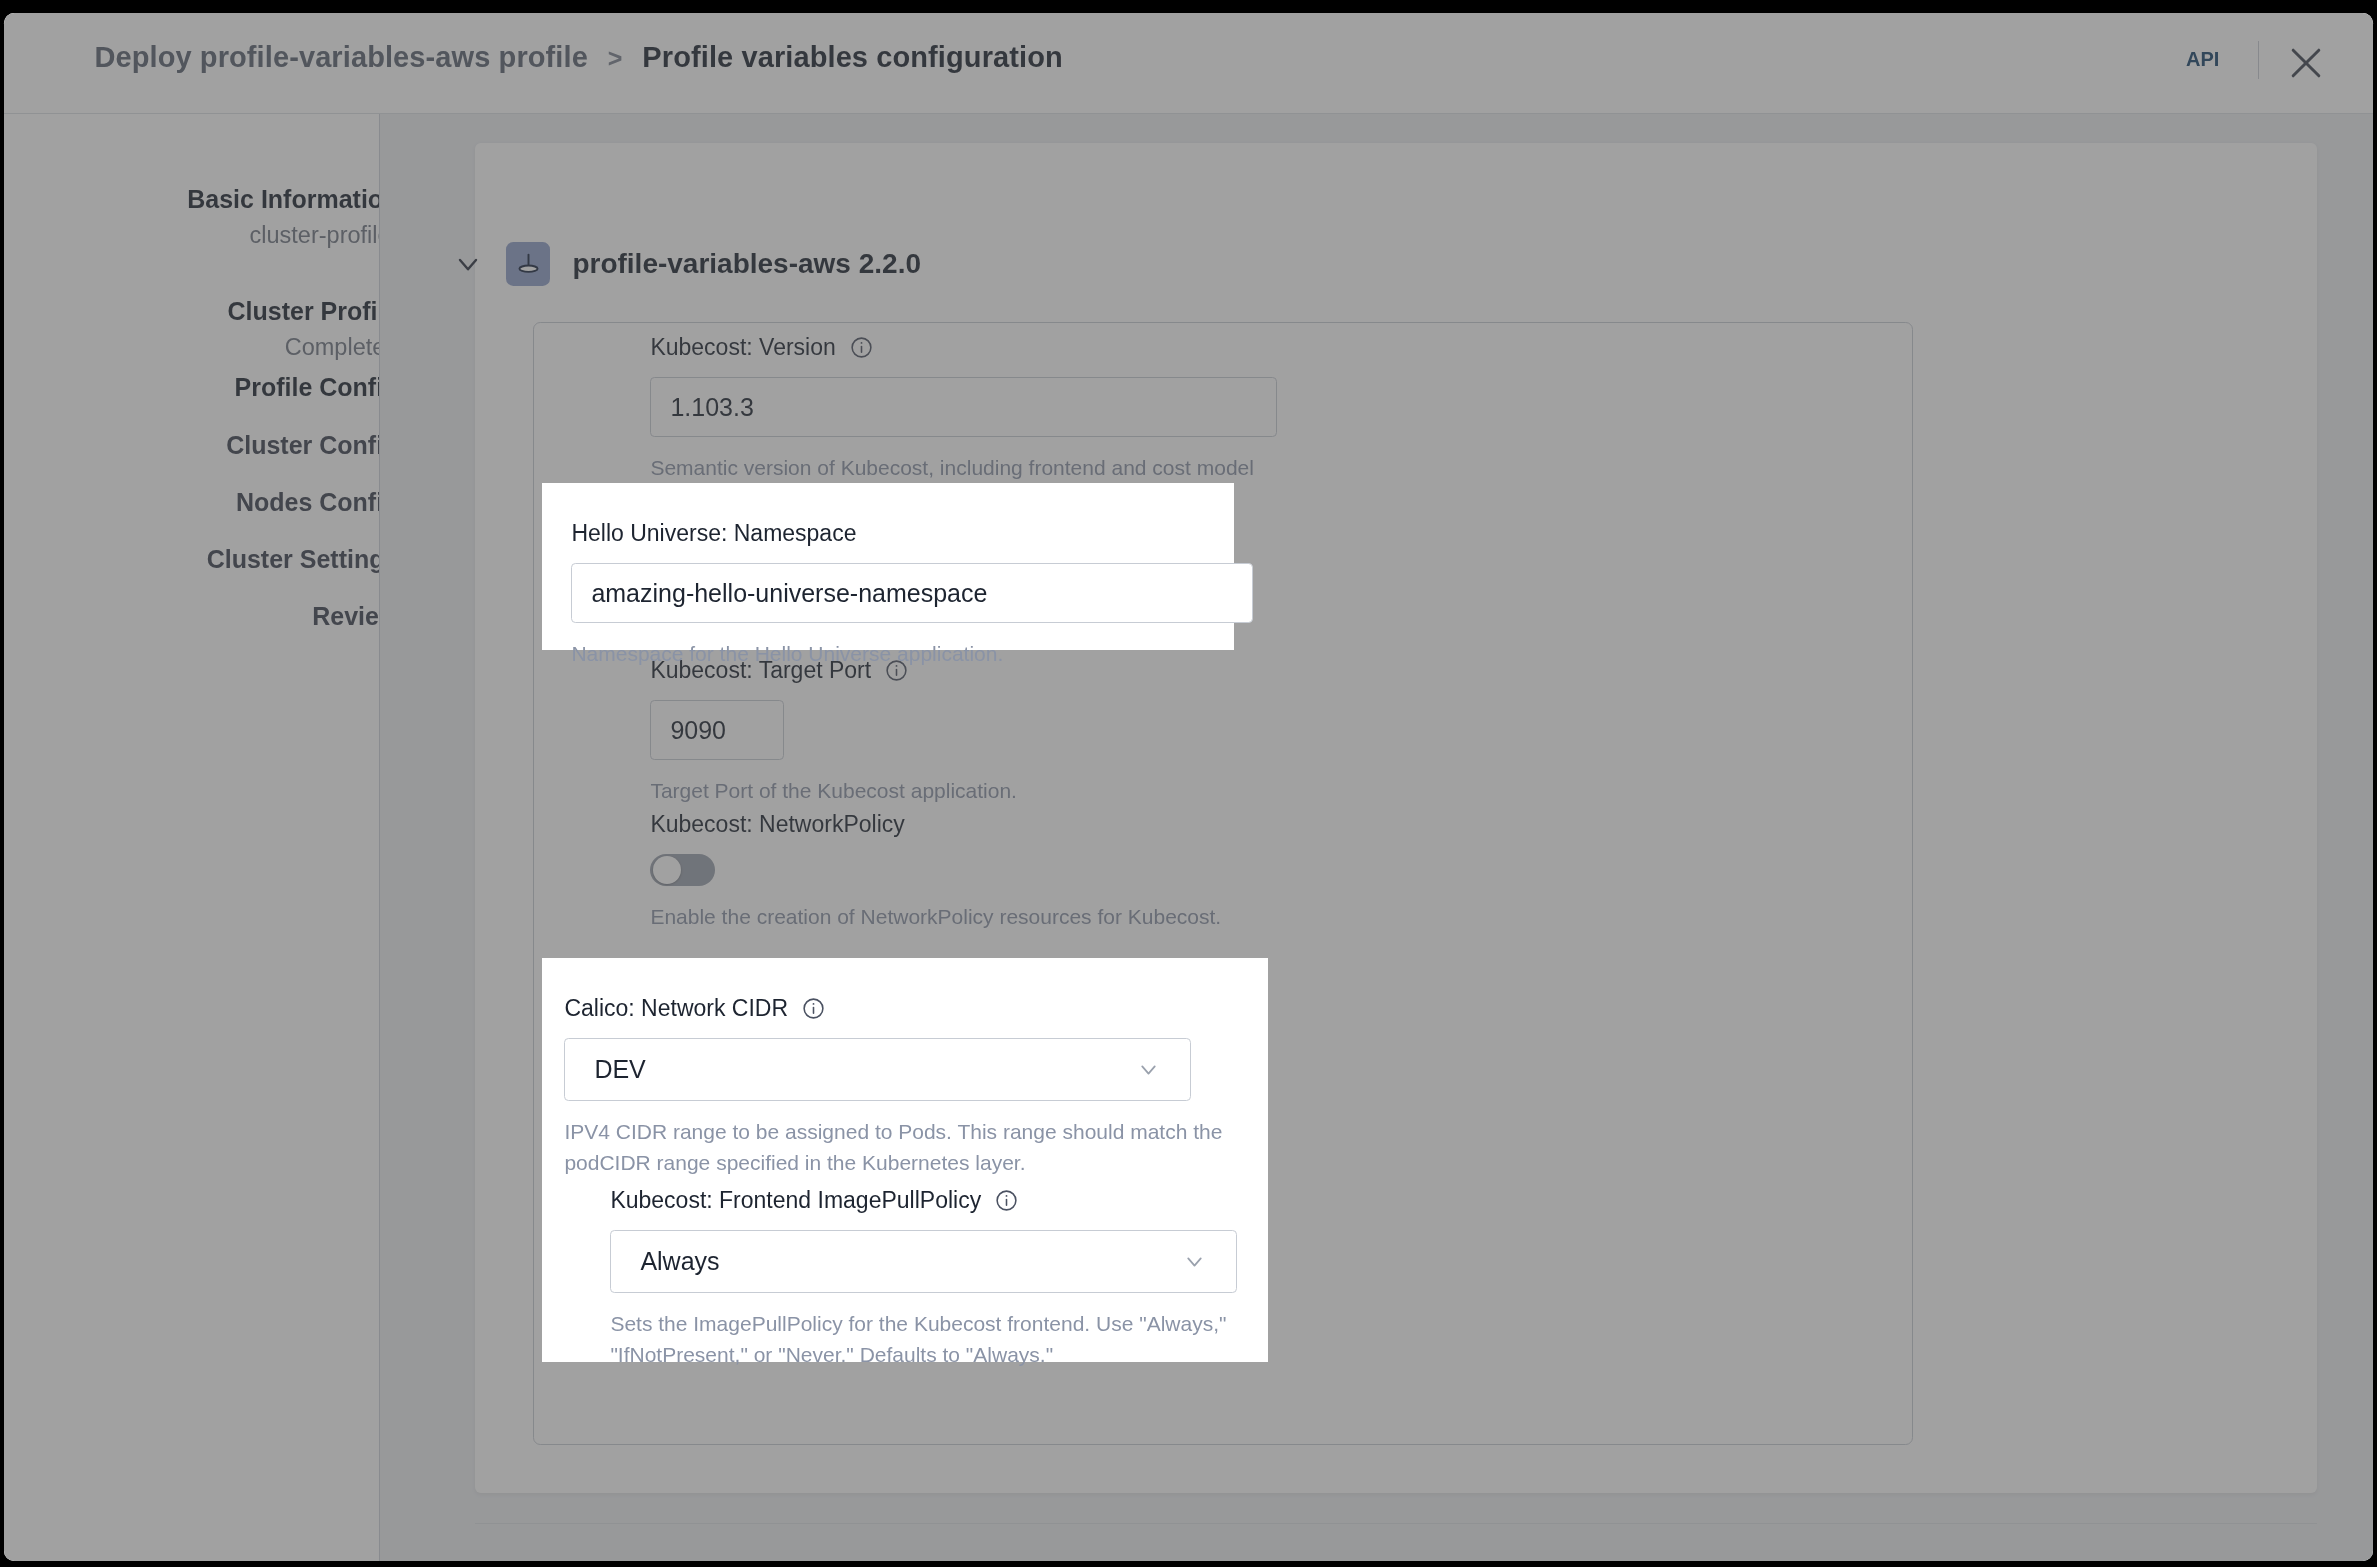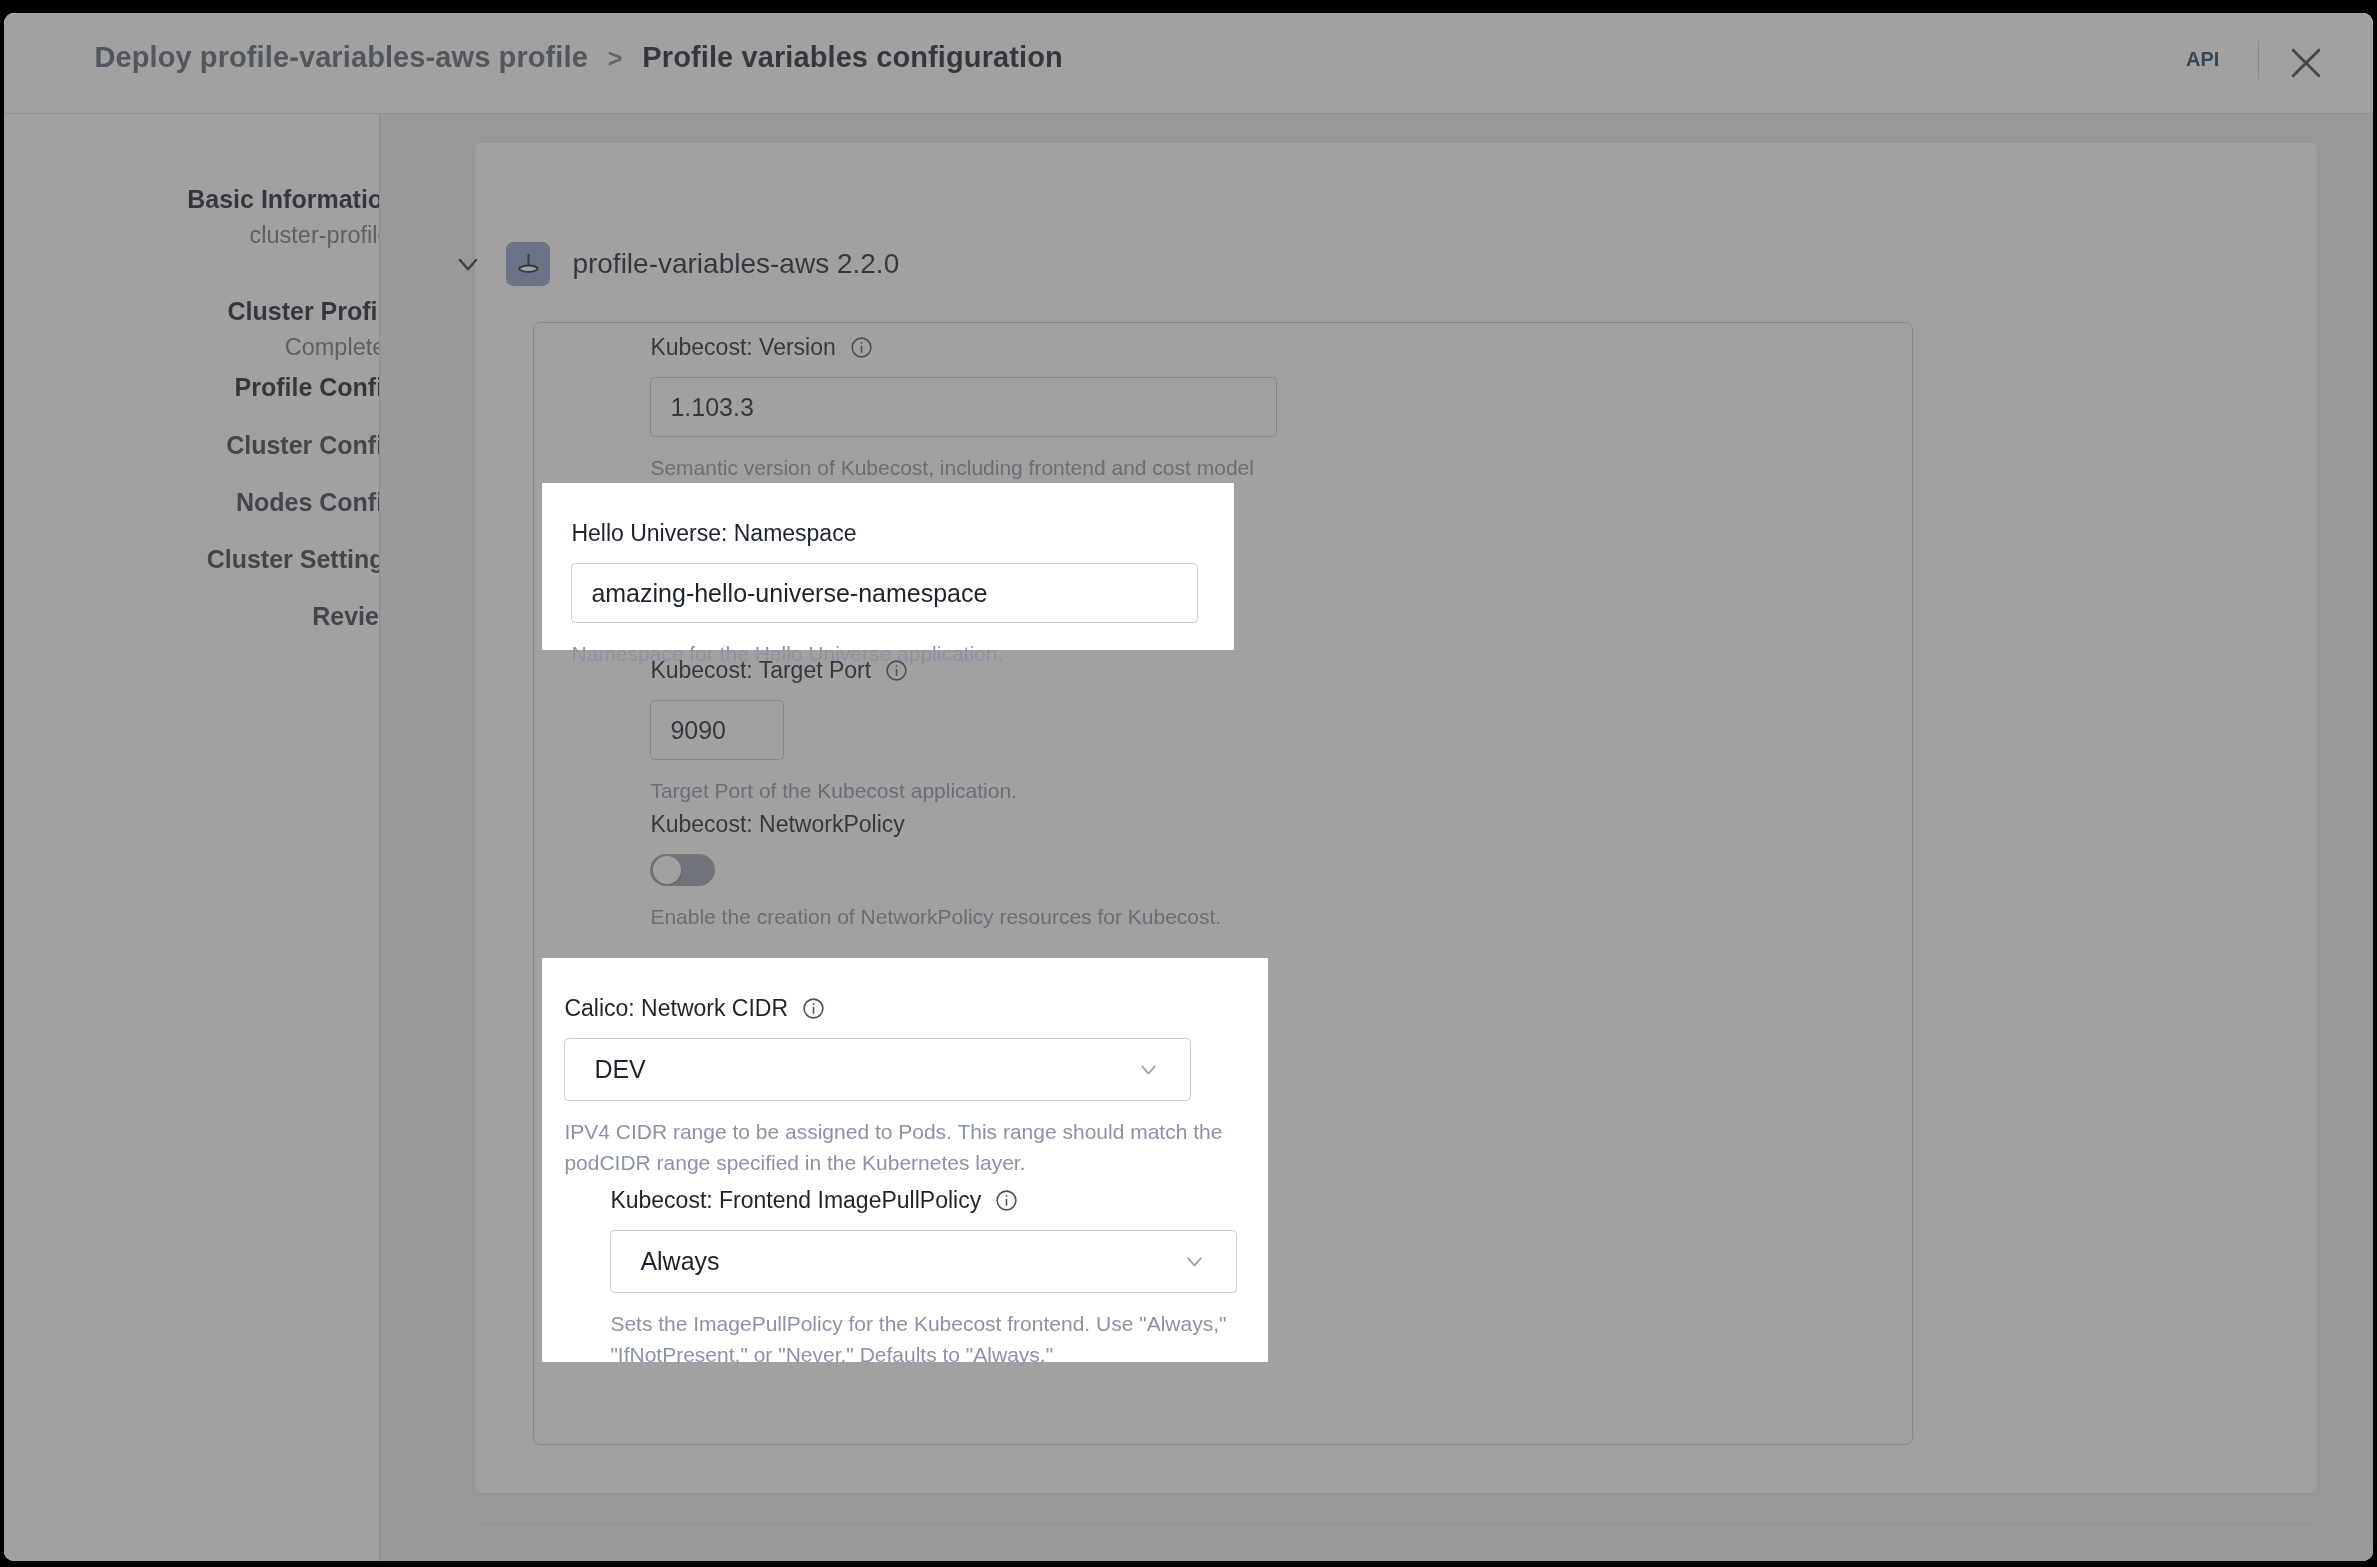--- a/index.html
+++ b/index.html
@@ -102,21 +102,21 @@
   
   #pack-row{
     position:absolute;left:72px;top:128px;display:flex;align-items:center;gap:0;
   }
   #chev{width:32px;height:32px;cursor:pointer;}
   #pack-icon{
     width:44px;height:44px;border-radius:7.3px;background:#8e9fc9;
     display:flex;align-items:center;justify-content:center;margin-left:22px;
   }
   #pack-name{
-    margin-left:22px;font-size:28px;color:#1d2430;white-space:nowrap;
+    margin-left:22px;font-size:28px;color:#1d2430;white-space:nowrap;font-weight:bold;
   }
 
   
   #vars-card{
     position:absolute;left:153px;top:208px;width:1380px;height:1123px;
     border:0.7px solid #c7ccd4;border-radius:7.3px;box-sizing:border-box;
     background:transparent;
   }
 
   
@@ -320,21 +320,21 @@
 
   </div>
 
   <div id="dimwash"></div>
 
   <div class="spot" id="spot1">
       <div class="field" style="left: 29px; top: 37px; width: 660px;">
         <div class="flabel">
           <span>Hello Universe: Namespace</span>
         </div>
-        <div class="txtinput" style="width: 627px;">
+        <div class="txtinput" style="width: 682px;">
           <span>amazing-hello-universe-namespace</span>
         </div>
         <div class="helptext">Namespace for the Hello Universe application.</div>
       </div>
     </div>
   <div class="spot" id="spot2">
       <div class="field" style="left: 22px; top: 37px; width: 660px;">
         <div class="flabel">
           <span>Calico: Network CIDR</span>
           <span class="info-ico"><svg width="25" height="25" viewBox="0 0 24 24" fill="none" stroke="#4b5262" stroke-width="1.5">

